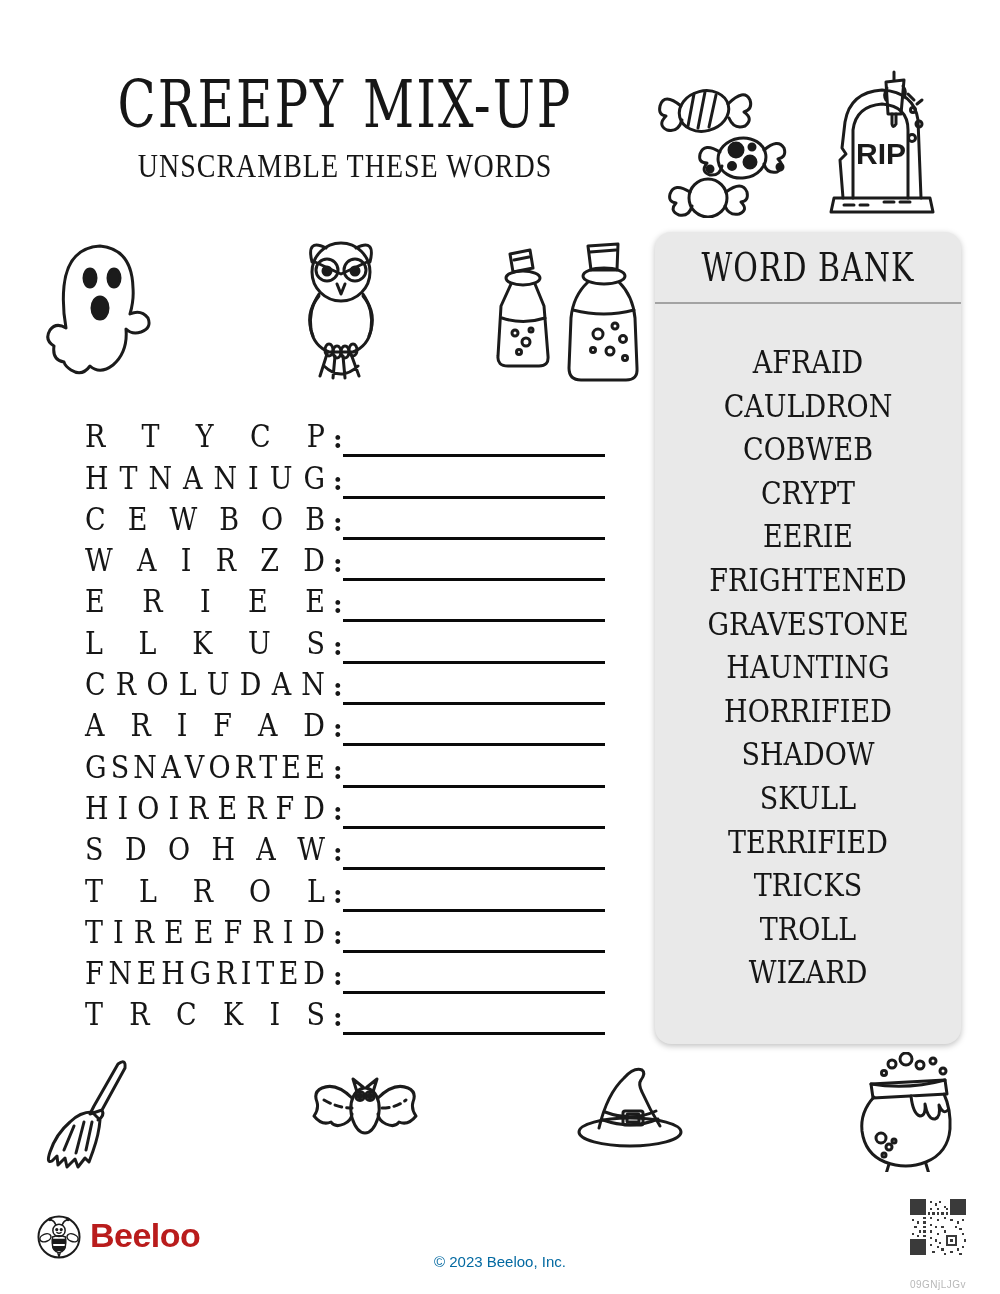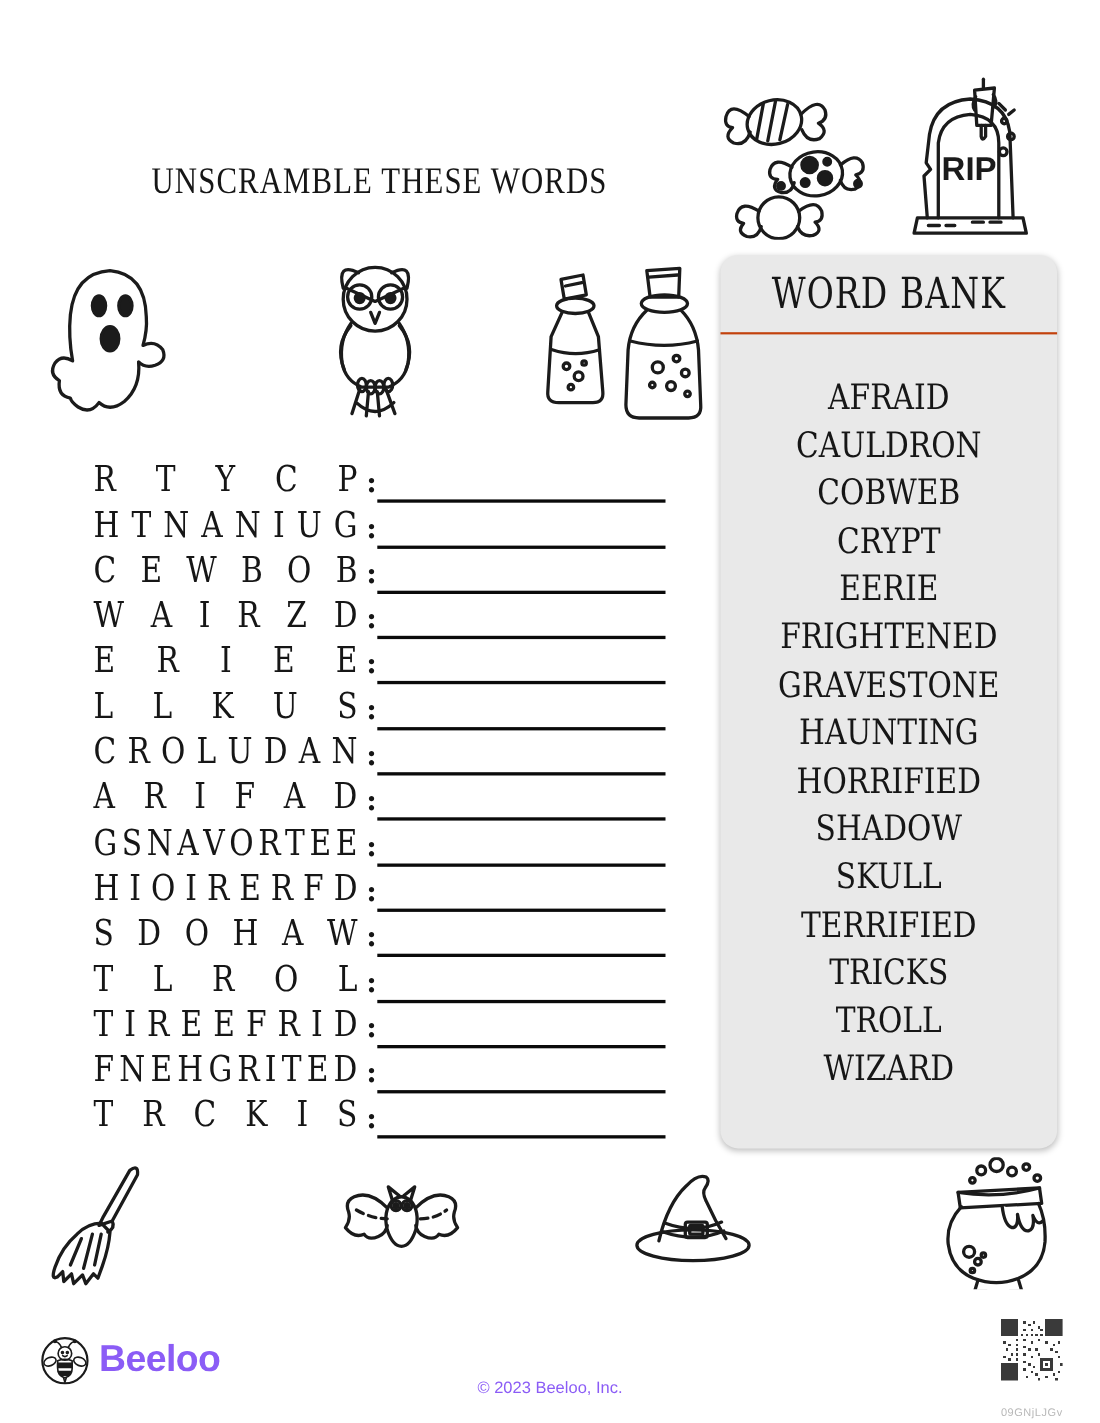--- a/index.html
+++ b/index.html
@@ -39,51 +39,54 @@
   .scolon { position:absolute; left:248px; bottom:10px; font-size:26px; line-height:1; font-weight:bold; }
   .answer-line { position:absolute; left:258px; right:0; bottom:5px; height:3px; background:#0a0a0a; }
 
   
   .wordbank {
     position:absolute; left:655px; top:232px; width:306px; height:812px;
     background:#e9e9e9; border-radius:16px;
     box-shadow:0 2px 6px rgba(0,0,0,0.25);
   }
   .wb-header {
-    height:72px; border-bottom:2px solid #c2410c;
+    height:72px; border-bottom:2px solid #a3a3a3;
     display:flex; align-items:center; justify-content:center;
   }
   .wb-title { font-size:30px; letter-spacing:1px; transform:scaleY(1.3); transform-origin:center; }
   .wb-words { padding-top:36px; }
   .wb-word {
     height:43.6px; line-height:43.6px; text-align:center; font-size:27px;
     transform:scaleY(1.18); transform-origin:center;
   }
 
   
   .brand-logo { position:absolute; left:36px; top:1214px; width:46px; height:46px; }
   .brand-name {
     position:absolute; left:90px; top:1216px; font-size:34px; font-weight:bold;
-    color:#8b5cf6; font-family:"Liberation Sans", sans-serif; letter-spacing:-0.5px;
+    color:#b91c1c; font-family:"Liberation Sans", sans-serif; letter-spacing:-0.5px;
   }
   .copyright {
     position:absolute; left:0; right:0; top:1253px; text-align:center;
-    font-size:15px; color:#8b5cf6; font-family:"Liberation Sans", sans-serif;
+    font-size:15px; color:#0369a1; font-family:"Liberation Sans", sans-serif;
   }
   .qr { position:absolute; left:910px; top:1199px; width:56px; height:56px; }
   .qr-label {
     position:absolute; left:886px; top:1258px; width:104px; text-align:center;
     font-size:10px; color:#b8b8b8; font-family:"Liberation Sans", sans-serif; letter-spacing:0.5px;margin-top:21px;
   }
 </style>
 </head>
 <body>
 
 <div id="page">
 
+  <div class="title-wrap">
+    <span class="title">CREEPY MIX-UP</span>
+  </div>
   <div class="subtitle-wrap">
     <span class="subtitle">UNSCRAMBLE THESE WORDS</span>
   </div>
 
   <svg class="icon-abs" style="left:652px; top:70px;" width="150" height="148" viewBox="0 0 150 148">
     <g class="lineart">
 
       <ellipse cx="52" cy="41" rx="25" ry="20" transform="rotate(-14 52 41)"></ellipse>
       <path d="M29,36 Q12,22 8,36 Q6,45 14,46 Q5,55 15,60 Q26,63 30,50"></path>
       <path d="M76,34 Q92,18 98,30 Q101,39 92,42 Q102,49 93,56 Q82,60 77,48"></path>

